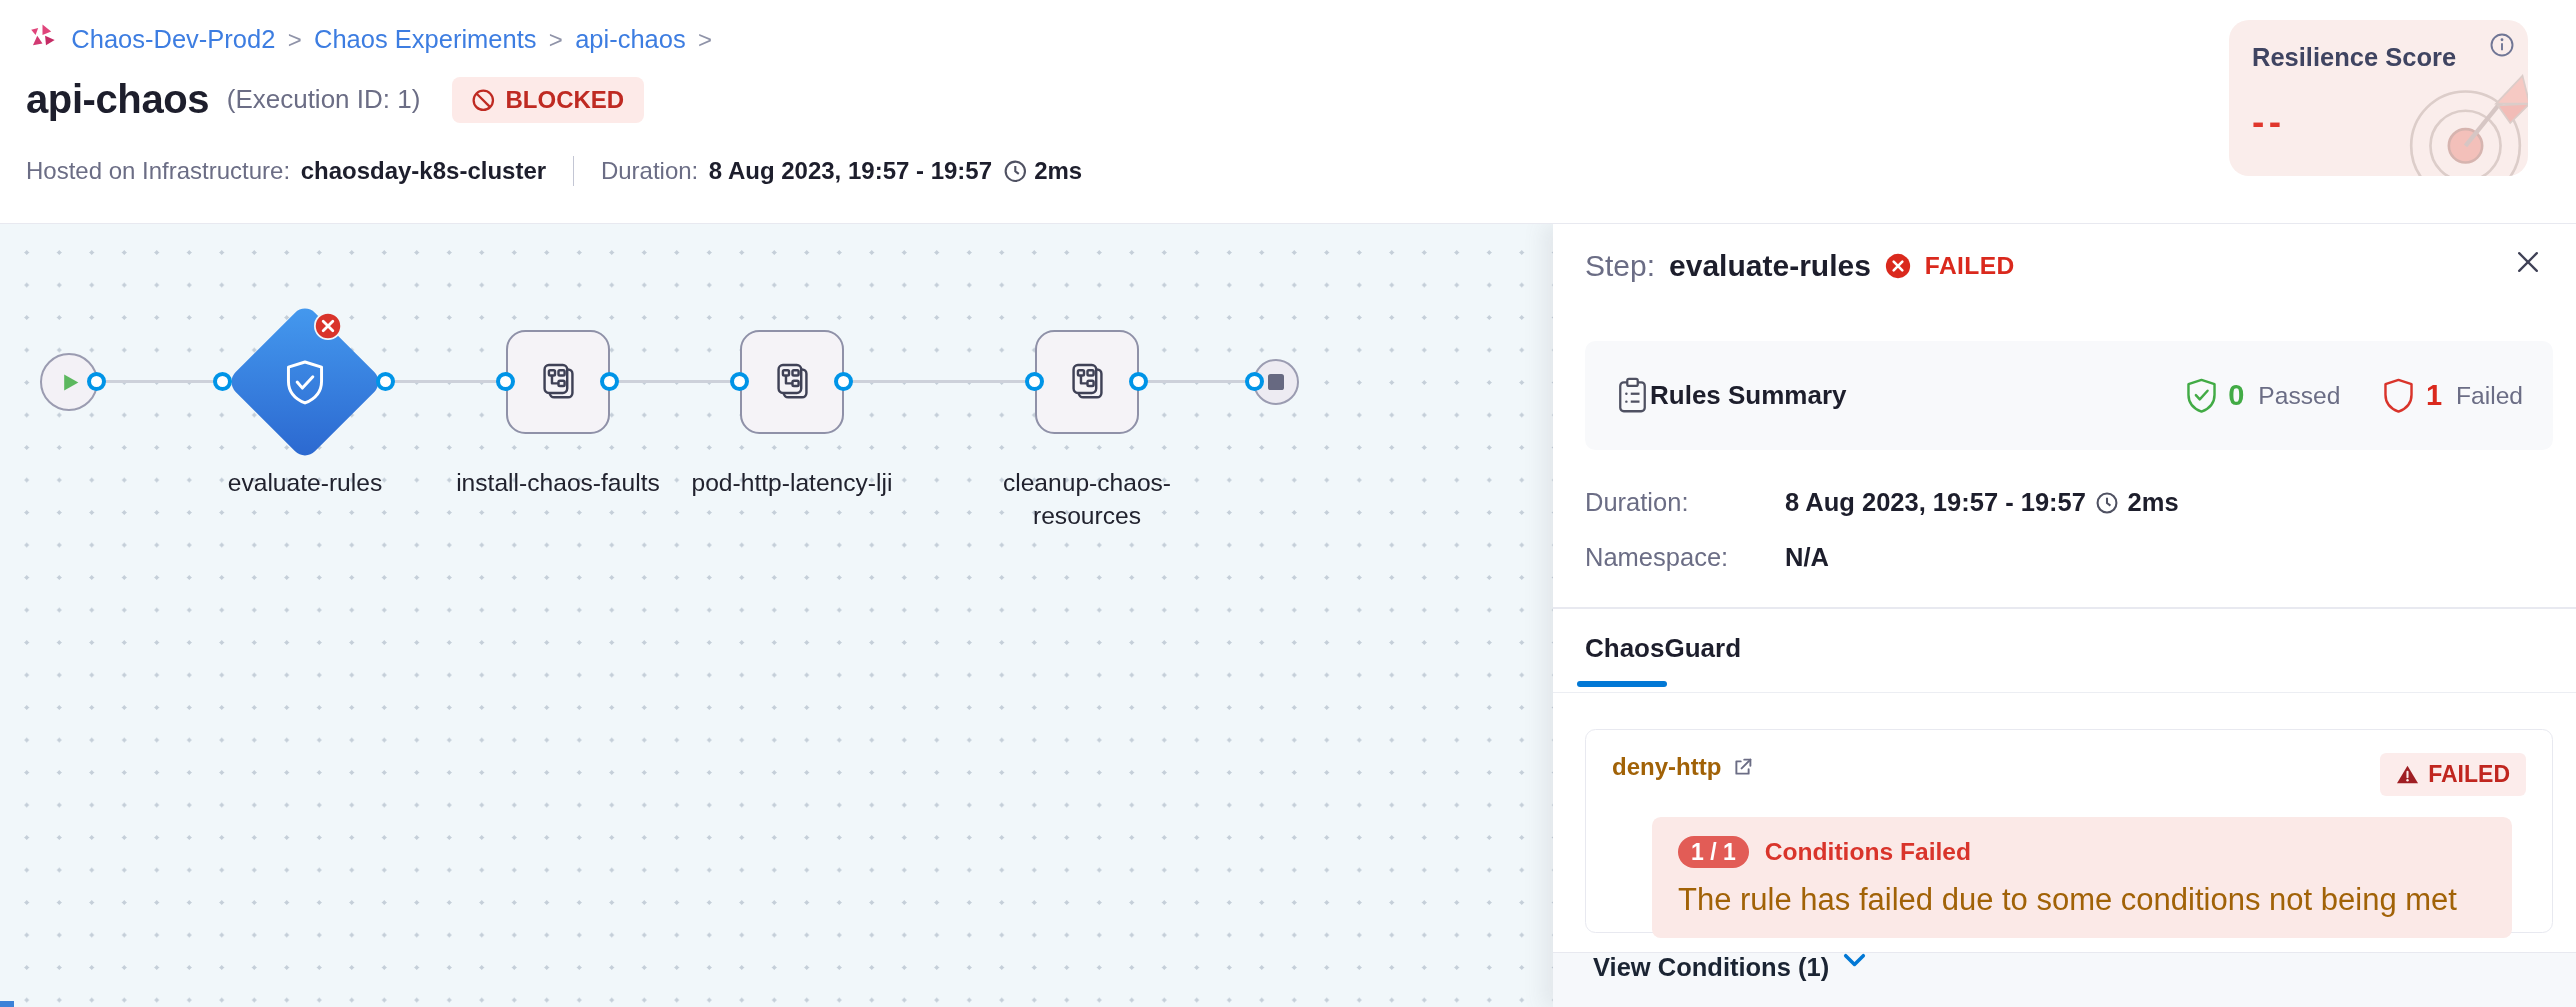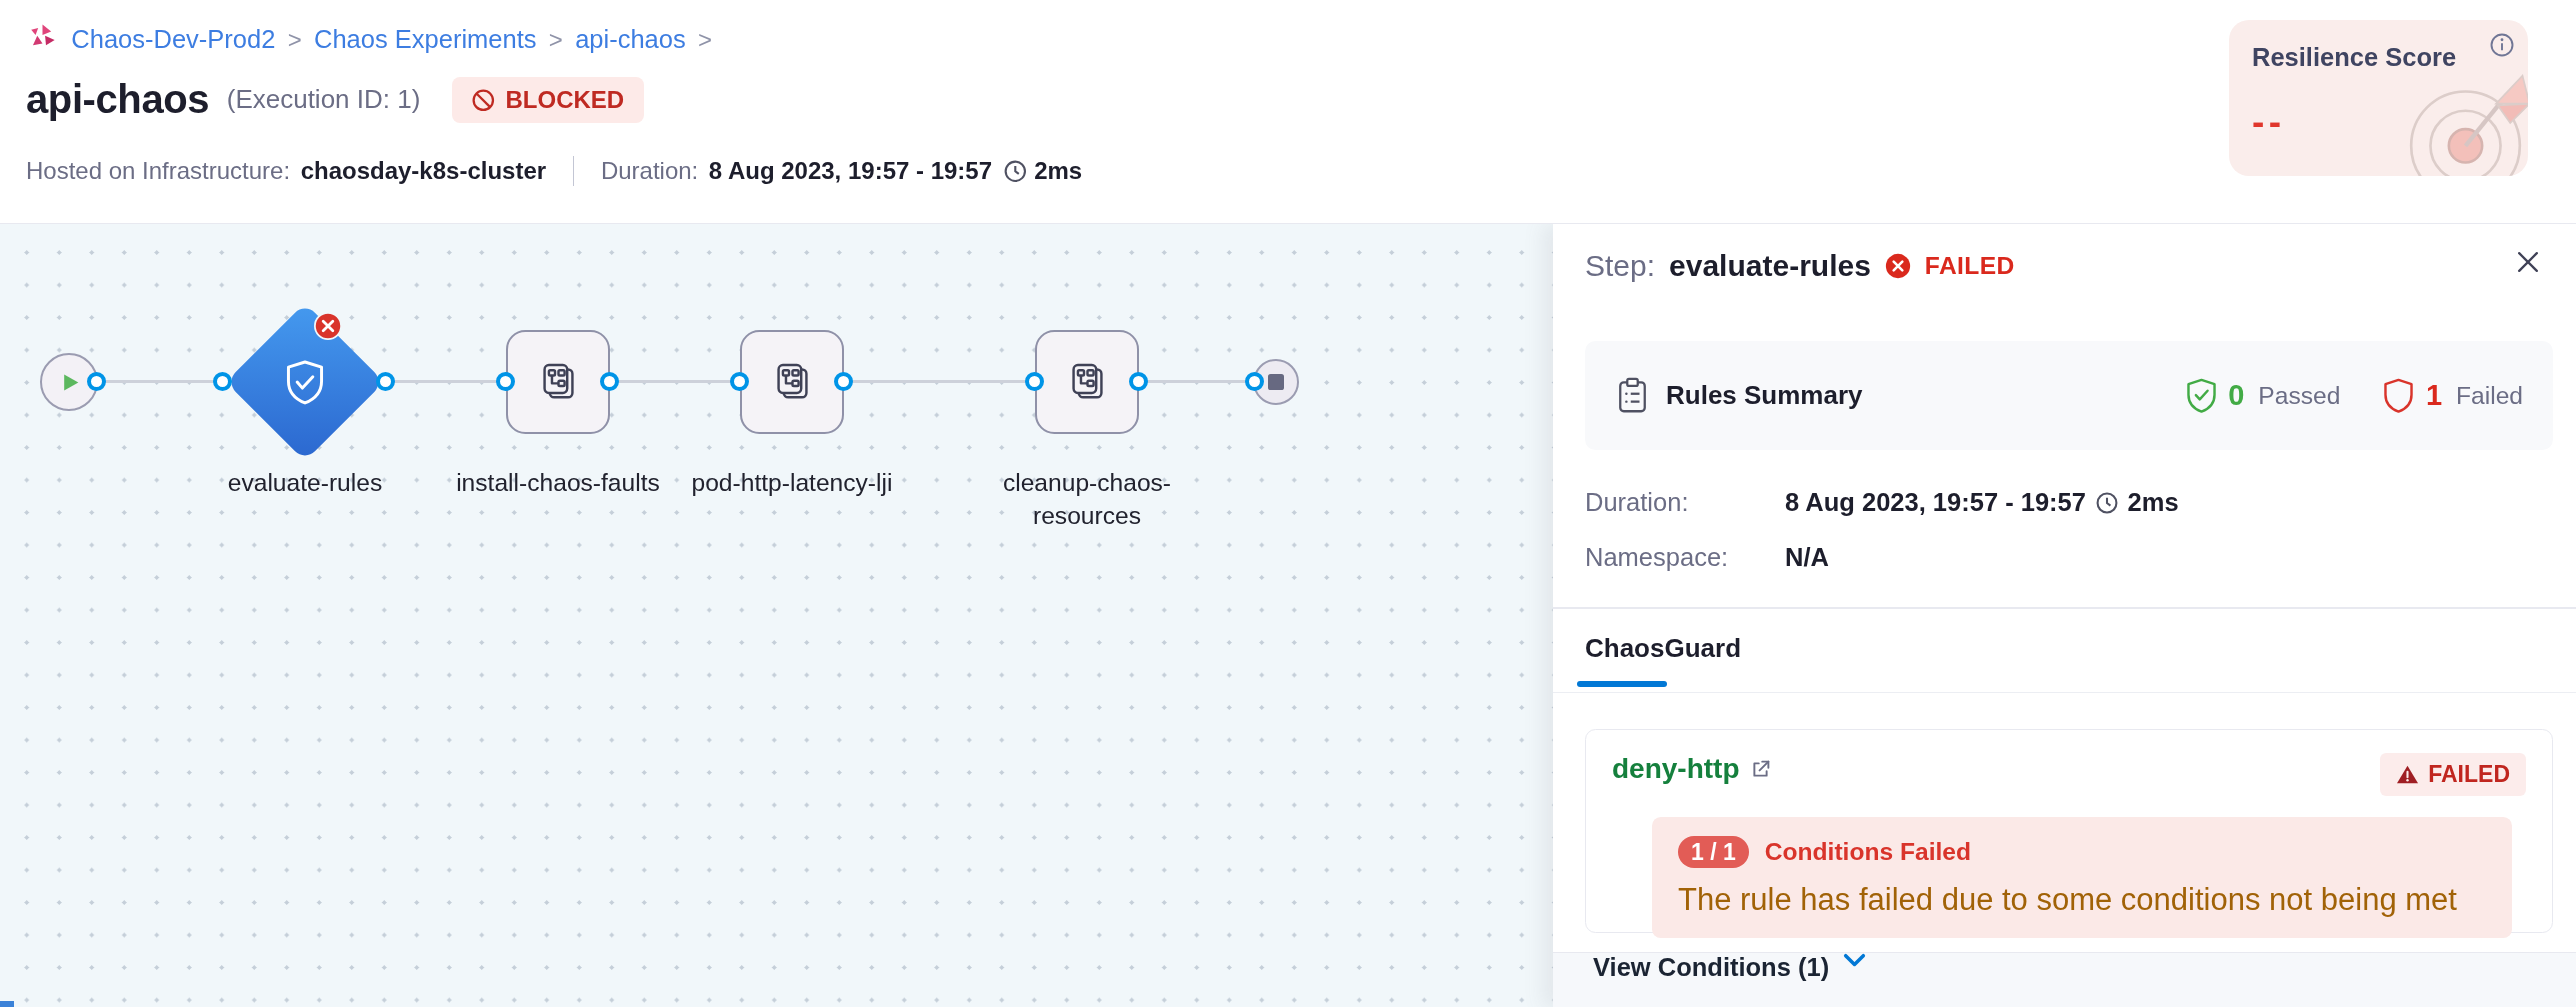--- a/index.html
+++ b/index.html
@@ -65,41 +65,41 @@
            box-shadow:-10.5px 0 19.3px rgba(96,97,112,0.10); z-index:4; }
   .step-header { position:absolute; left:32px; top:24.6px; display:flex; align-items:center; gap:14px; }
   .step-label { font-size:30px; color:#6b6d85; }
   .step-name { font-size:30px; font-weight:700; color:#1d1e2c; }
   .failed-text { font-size:24.6px; font-weight:700; color:#da291d; letter-spacing:0.4px; }
   .close-btn { position:absolute; right:33px; top:23px; cursor:pointer; }
 
   .rules-card { position:absolute; left:32px; top:117px; width:968px; height:109px; background:#f8f9fb;
                 border-radius:10.5px; display:flex; align-items:center; justify-content:space-between;
                 padding:0 30px; }
-  .rules-title-wrap { display:flex; align-items:center; gap:16px; font-size:26px; font-weight:600; color:#1d1e2c; }
+  .rules-title-wrap { display:flex; align-items:center; font-size:26px; font-weight:600; color:#1d1e2c; }
   .rules-counts { display:flex; align-items:center; gap:42px; }
   .count-group { display:flex; align-items:center; gap:10.5px; }
   .count-num-pass { font-size:29px; font-weight:700; color:#42ab45; }
   .count-num-fail { font-size:29px; font-weight:700; color:#da291d; }
   .count-label { font-size:24.6px; color:#6b6d85; margin-left:3.5px; }
 
   .kv-row { position:absolute; left:32px; display:flex; align-items:center; font-size:25.5px; }
   .kv-label { color:#6b6d85; width:200px; }
   .kv-value { color:#1d1e2c; font-weight:600; display:flex; align-items:center; gap:8.8px; }
   .divider-h { position:absolute; left:0; top:383px; width:1023px; height:1.8px; background:#e8e9f0; }
   .tab { position:absolute; left:32px; top:409px; font-size:26px; font-weight:700; color:#1d1e2c; cursor:pointer; }
   .tab-underline { position:absolute; left:24px; top:457px; width:90px; height:6.2px; border-radius:3.5px;
                    background:#0278d5; }
   .tab-border { position:absolute; left:0; top:468px; width:1023px; height:0.9px; background:#eceef3; }
 
   .rule-card { position:absolute; left:32px; top:505px; width:968px; height:204px; background:#fff;
                border:1.8px solid #e8e9f0; border-radius:10.5px; padding:23px 26px; }
   .rule-title-row { display:flex; align-items:flex-start; justify-content:space-between; }
   .rule-name-wrap { display:flex; align-items:center; gap:10.5px; }
-  .rule-name { font-size:28px; font-weight:700; color:#15803d; }
+  .rule-name { font-size:24px; font-weight:700; color:#a16207; }
   .rule-failed-badge { display:flex; align-items:center; gap:8.8px; background:#fceceb; border-radius:6.2px;
                        padding:8px 16px; color:#c0261f; font-weight:700; font-size:23px; }
   .alert-box { margin:21px 14px 0 40px; background:#fbe9e7; border-radius:8.8px; padding:19.3px 26px; }
   .alert-head { display:flex; align-items:center; gap:16px; }
   .cond-pill { background:#e25c56; color:#fff; font-size:23px; font-weight:700; padding:2.6px 13px;
                border-radius:16px; }
   .cond-title { color:#d9342b; font-size:24.6px; font-weight:600; }
   .cond-msg { margin-top:14px; font-size:31px; color:#a16207; }
 
   .panel-footer { position:absolute; left:0; top:728px; width:1023px; height:55px; background:#f6f8fb;

